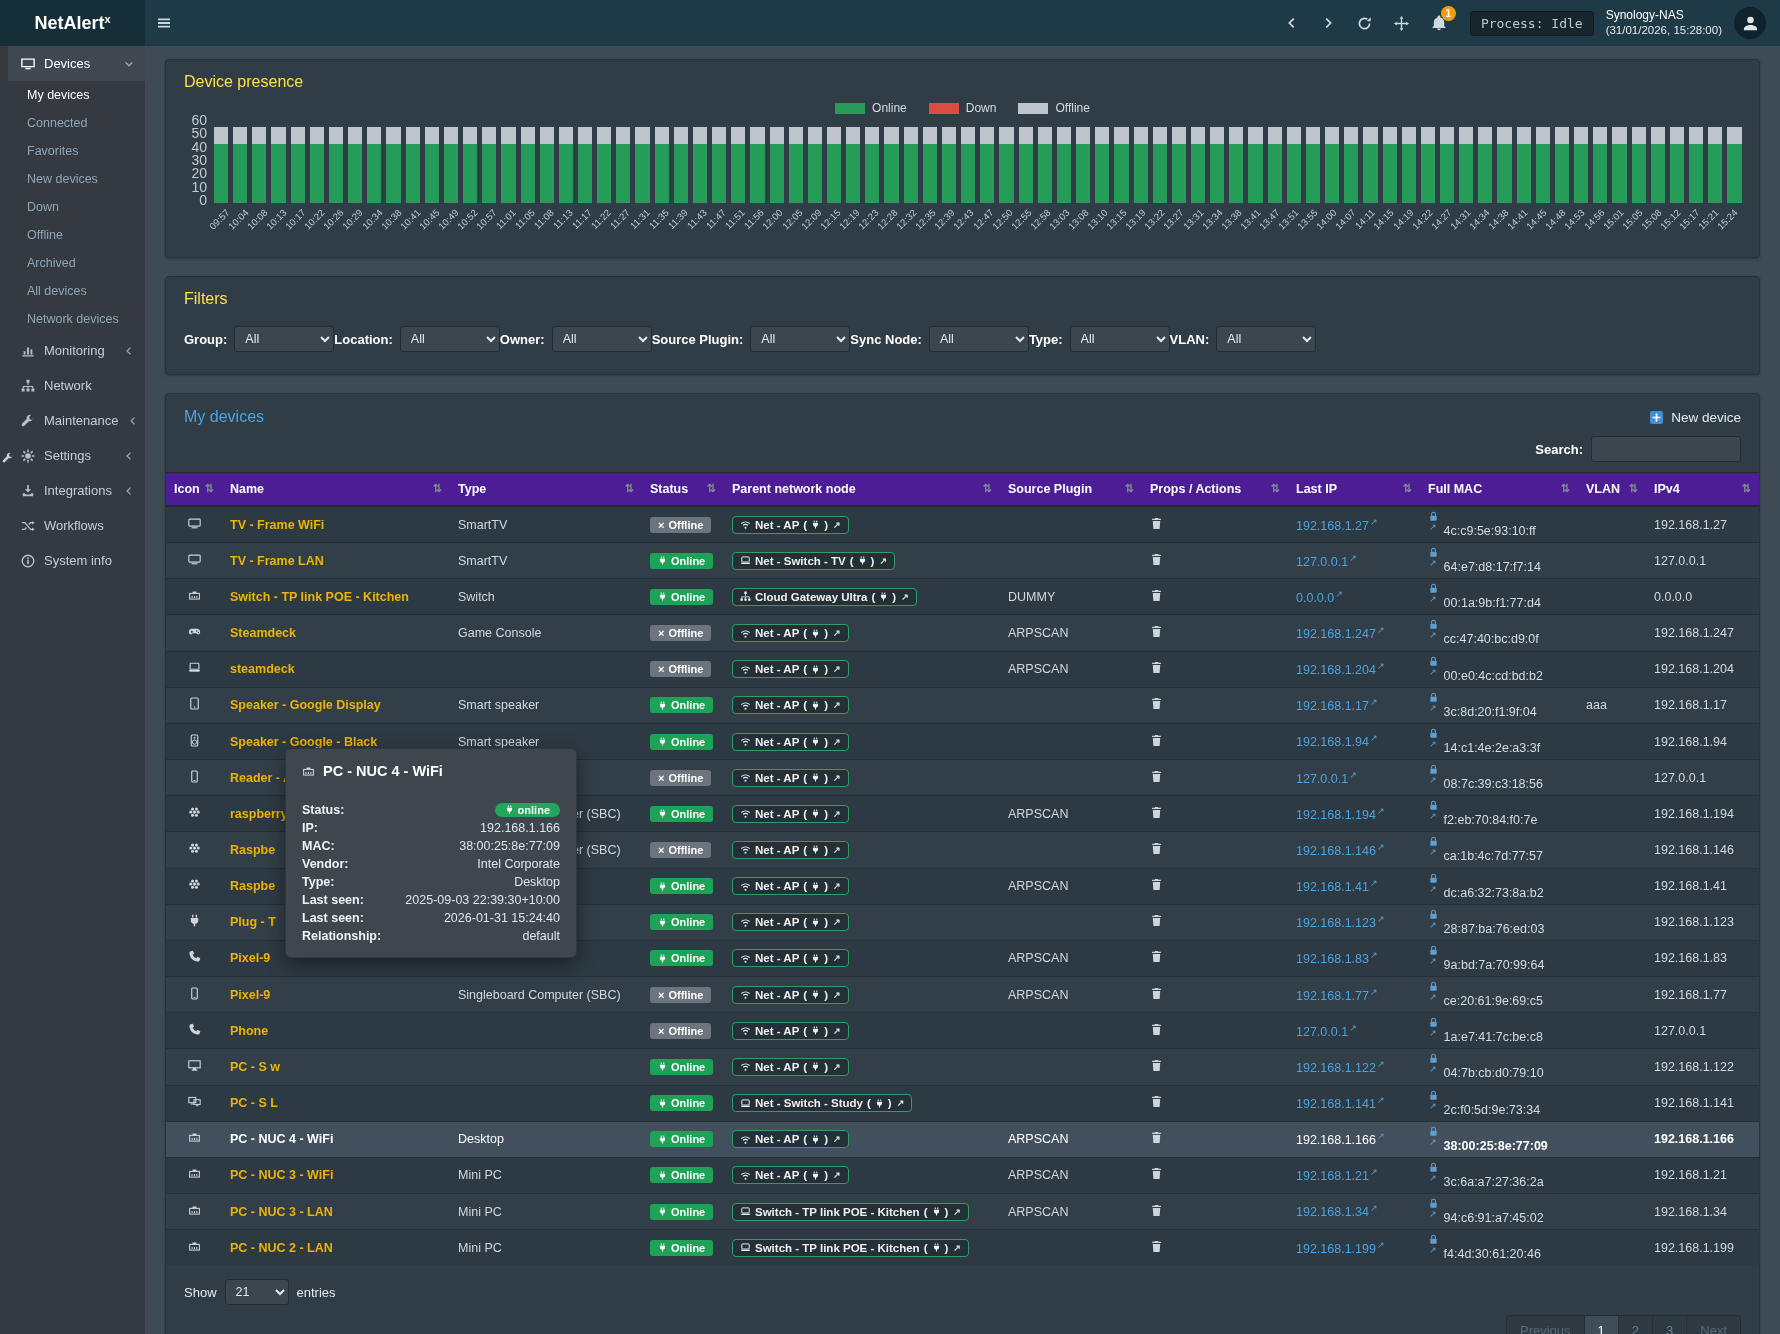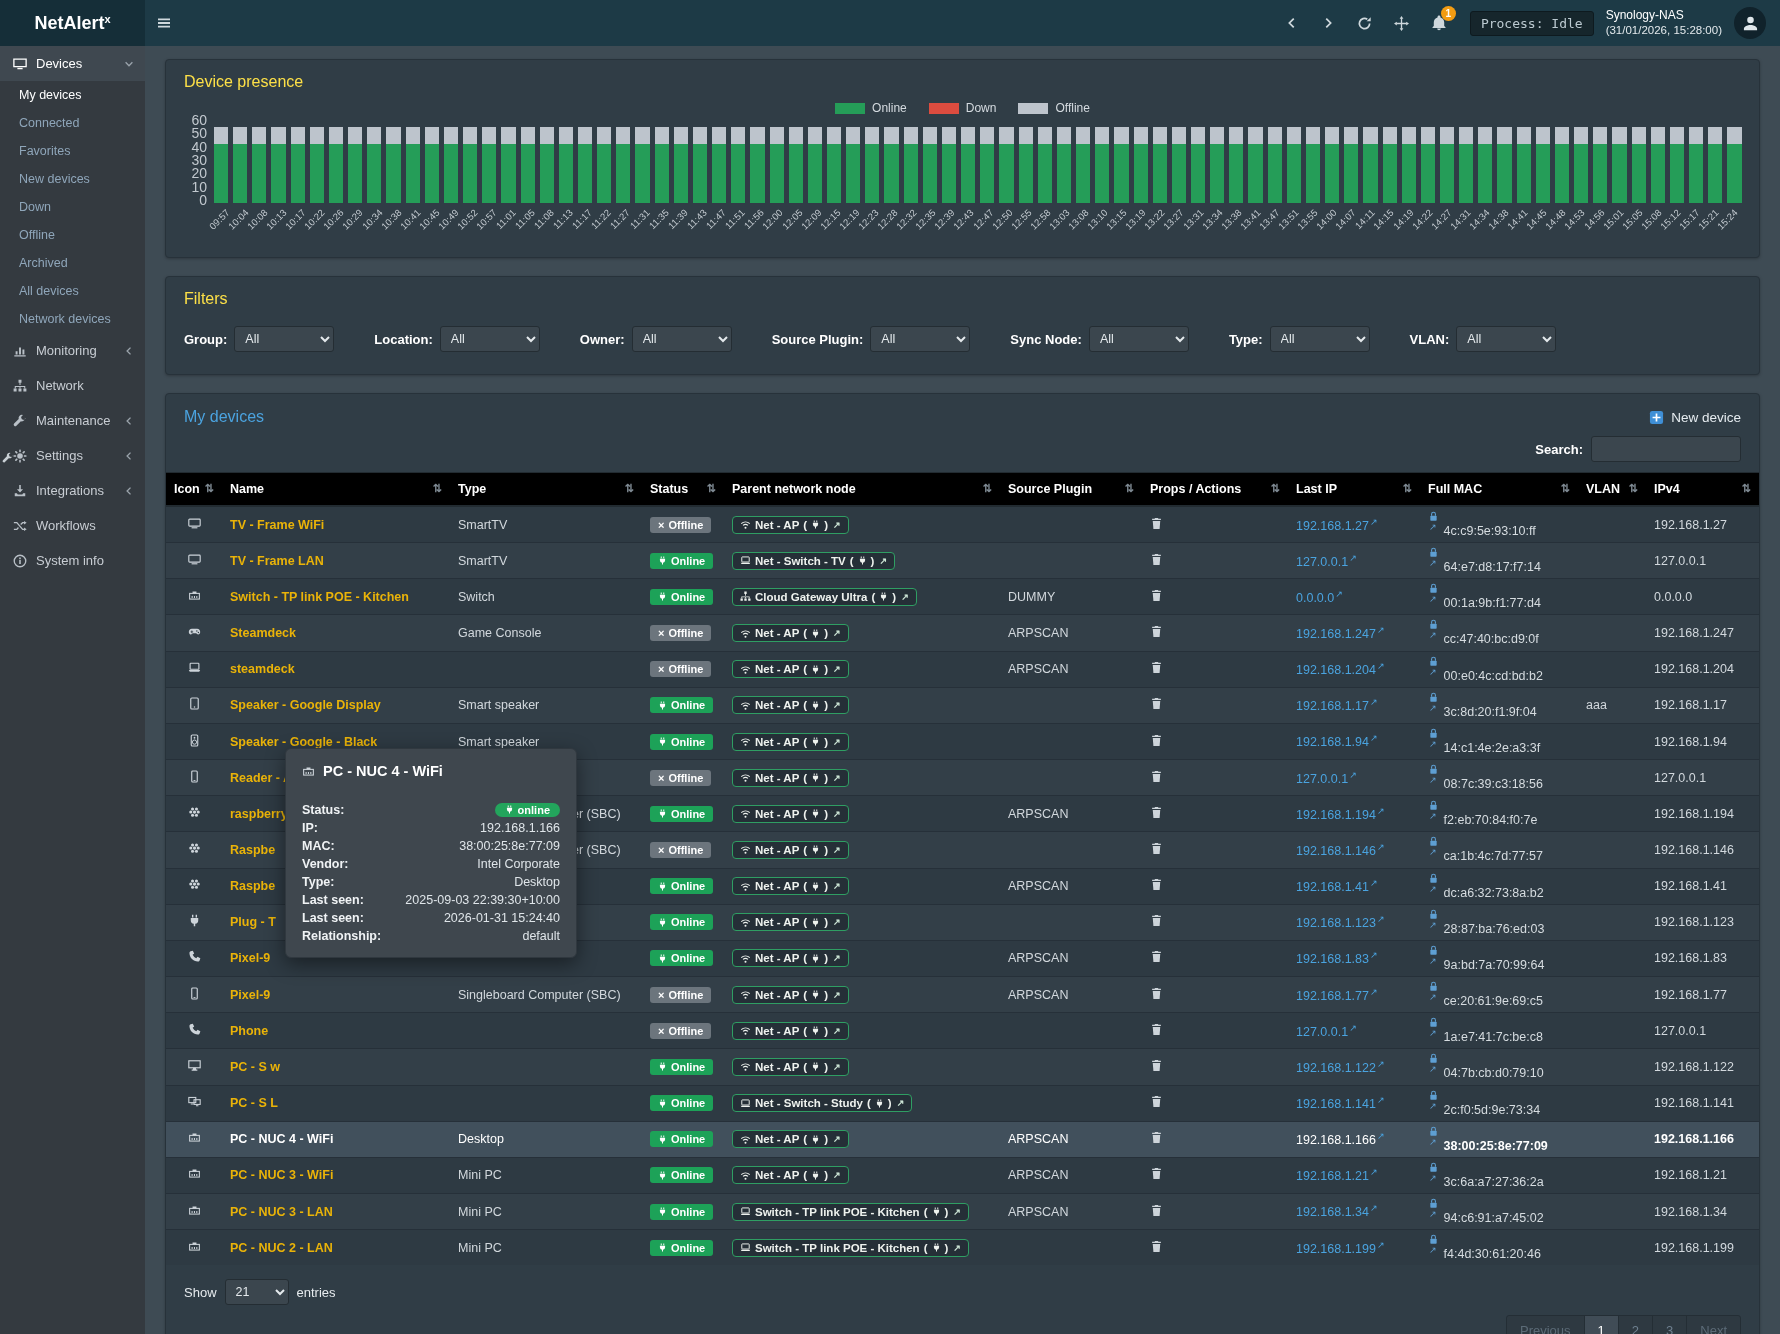--- a/index.html
+++ b/index.html
@@ -18,21 +18,21 @@
   .tb-icon { color:#cfd8dd; padding:0 11px; cursor:pointer; display:flex; align-items:center; height:46px; }
   .tb-right { margin-left:auto; display:flex; align-items:center; padding-right:14px; }
   .bell { position:relative; }
   .nbadge { position:absolute; top:6px; right:2px; min-width:15px; height:15px; border-radius:8px; background:#f39c12; color:#fff; font-size:10px; font-weight:700; display:flex; align-items:center; justify-content:center; padding:0 3px; }
   .process-pill { margin:0 12px; background:#16262c; border:1px solid #0e1a1f; color:#bccad1; font-family:"DejaVu Sans Mono", monospace; font-size:13px; padding:4px 10px; border-radius:3px; white-space:pre; }
   .host { color:#fff; font-size:12px; line-height:1.35; margin-right:12px; }
   .host-time { font-size:11.5px; color:#e3e9ec; }
   .avatar { width:32px; height:32px; border-radius:50%; background:#10222b; color:#dfe6ea; display:flex; align-items:center; justify-content:center; cursor:pointer; }
 
   
-  .sidebar { position:absolute; top:46px; left:0; bottom:0; width:145px; background:#343a40; z-index:30; font-size:13px; }
+  .sidebar { position:absolute; top:46px; left:0; bottom:0; width:145px; background:#343a40; z-index:30; font-size:13px;padding-left:8px; }
   .side-item { display:flex; align-items:center; gap:9px; padding:10px 10px 10px 13px; cursor:pointer; color:#c8cdd3; }
   .side-item .si { display:flex; color:#b9c0c7; }
   .side-item .chev { margin-left:auto; color:#9aa3ab; display:flex; }
   .side-item.active { background:#3f4850; color:#fff; }
   .side-item.active .si { color:#fff; }
   .sub-item { padding:7px 10px 7px 19px; color:#8fa6ba; cursor:pointer; font-size:12.5px; }
   .sub-item.active { color:#fff; }
   .float-wrench { position:absolute; left:2px; top:452px; color:#c8cfd4; z-index:31; }
 
   
@@ -49,34 +49,34 @@
   .yaxis { width:30px; flex:none; position:relative; height:80px; }
   .yaxis span { position:absolute; right:7px; font-size:14px; color:#c2c9cf; }
   .bars { flex:1; display:flex; align-items:flex-end; gap:5px; height:80px; }
   .bar { flex:1; display:flex; flex-direction:column; justify-content:flex-end; }
   .yspacer { width:30px; flex:none; }
   .xlabels { flex:1; display:flex; height:48px; }
   .xl { flex:1; position:relative; }
   .xl span { position:absolute; top:4px; right:50%; transform:rotate(-45deg); transform-origin:100% 0; font-size:9.5px; color:#c2c9cf; white-space:nowrap; }
 
   
-  .filters-row { display:flex; gap:40px; padding:10px 18px 22px; flex-wrap:wrap; }
+  .filters-row { display:flex; padding:10px 18px 22px; flex-wrap:wrap; }
   .filter { display:flex; align-items:center; gap:7px; font-size:13px; font-weight:700; color:#fff; }
   select { background:#3b464e; color:#e4e9ec; border:1px solid #242d33; border-radius:3px; padding:4px 6px; font-size:12.5px; font-family:inherit; }
   .filter select { min-width:100px; }
 
   
   .card-head { display:flex; align-items:center; justify-content:space-between; padding:14px 18px 6px; }
   .newdev { display:flex; align-items:center; gap:7px; color:#e6ecf0; font-size:13.5px; cursor:pointer; }
   .newdev .pbx { color:#3f8fd6; display:flex; }
   .search-row { display:flex; justify-content:flex-end; align-items:center; gap:8px; padding:4px 18px 10px; font-size:13px; color:#fff; font-weight:700; }
   .search-row input { width:150px; height:26px; background:#3b464e; border:1px solid #242d33; border-radius:3px; color:#e4e9ec; padding:0 8px; font-family:inherit; }
 
   table { width:100%; border-collapse:collapse; table-layout:fixed; font-size:12.5px; }
-  th { color:#fff; text-align:left; padding:9px 8px; background:#000000; border-top:1px solid #222b31; border-bottom:2px solid #222b31; font-size:12.5px; overflow:hidden; white-space:nowrap; }
+  th { color:#fff; text-align:left; padding:9px 8px; background:#4c1d95; border-top:1px solid #222b31; border-bottom:2px solid #222b31; font-size:12.5px; overflow:hidden; white-space:nowrap; }
   th .sort { float:right; color:#7e8992; font-size:11px; cursor:pointer; }
   td { padding:4px 8px; height:20px; border-top:1px solid #263039; vertical-align:middle; overflow:hidden; white-space:nowrap; text-overflow:ellipsis; }
   tr:nth-child(odd) td { background:#2e3a43; }
   tr:nth-child(even) td { background:#333f48; }
   tr.hl td { background:#41505c; color:#fff; }
   tr.hl a { color:#fff; }
   tr.hl .mactext, tr.hl .c-ipv4 { font-weight:700; color:#fff; }
   .c-icon { text-align:center; }
   .devicon { display:inline-flex; color:#cdd4da; }
   .devlink { color:#eab308; font-weight:700; text-decoration:none; cursor:pointer; }

